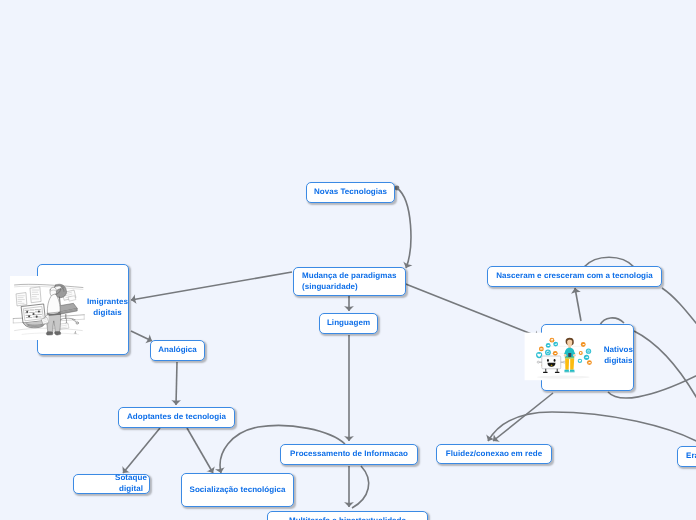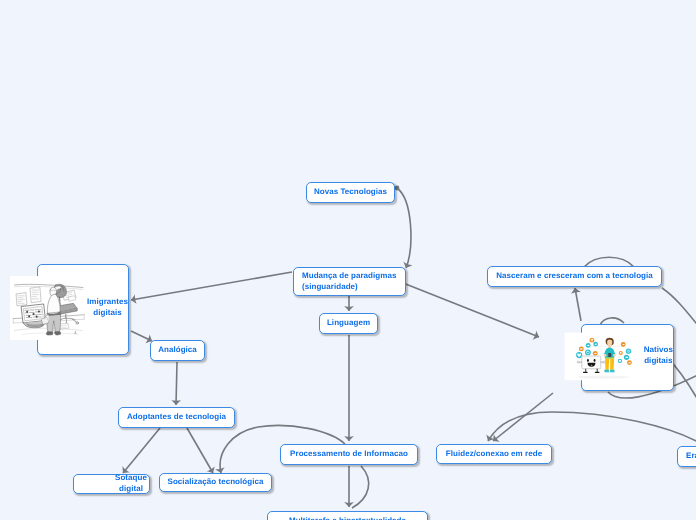--- a/index.html
+++ b/index.html
@@ -165,30 +165,30 @@
       </div>
       <div class="node" style="left: 150px; top: 340px; width: 55px; height: 21px;">
         <span class="cap">Analógica</span>
       </div>
       <div class="node" style="left: 118px; top: 407px; width: 117px; height: 21px;">
         <span class="cap">Adoptantes de tecnologia</span>
       </div>
       <div class="node" style="left: 73px; top: 474px; width: 77px; height: 20px; padding-left: 39px;">
         <span class="cap">Sotaque digital</span>
       </div>
-      <div class="node" style="left: 159px; top: 473px; width: 113px; height: 19px;">
+      <div class="node" style="left: 181px; top: 473px; width: 113px; height: 34px;">
         <span class="cap">Socialização tecnológica</span>
       </div>
       <div class="node" style="left: 280px; top: 444px; width: 138px; height: 21px;">
         <span class="cap">Processamento de Informacao</span>
       </div>
       <div class="node" style="left: 487px; top: 266px; width: 175px; height: 21px;">
         <span class="cap">Nasceram e cresceram com a tecnologia</span>
       </div>
-      <div class="node img" style="left: 541px; top: 324px; width: 93px; height: 67px; margin-left: 40px;">
+      <div class="node img" style="left: 541px; top: 324px; width: 93px; height: 67px;">
         <div style="flex: 1 1 0%; width: 100%; display: flex; align-items: center; justify-content: center;">
 <svg width="83" height="52" viewBox="-10 -12 364 236">
   <rect x="0" y="0" width="344" height="216" fill="#ffffff"></rect>
   <ellipse cx="176" cy="202" rx="120" ry="7" fill="#f4f4f4"></ellipse>
   <g stroke="#ededed" stroke-width="2.5" fill="none">
     <path d="M116,62 H206"></path>
     <path d="M116,94 H206"></path>
     <path d="M212,62 H266"></path>
     <path d="M212,96 H268"></path>
   </g>

